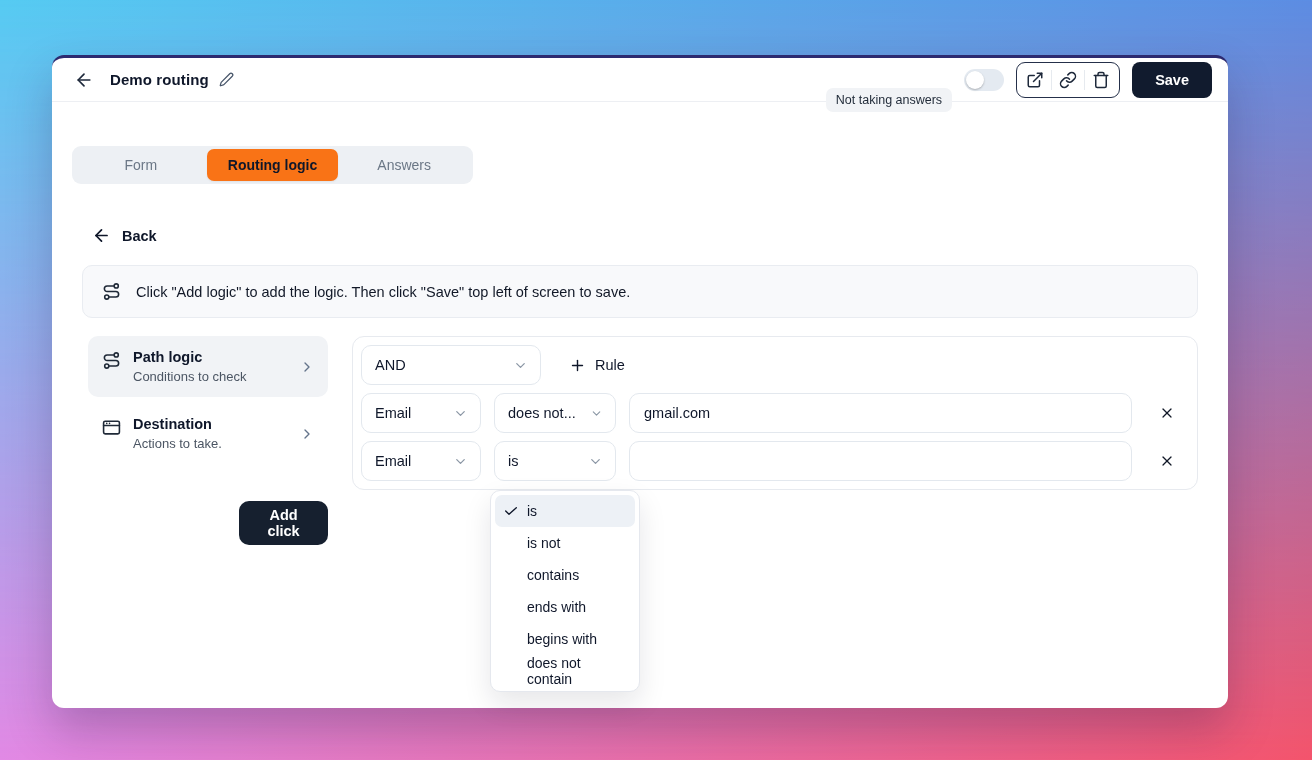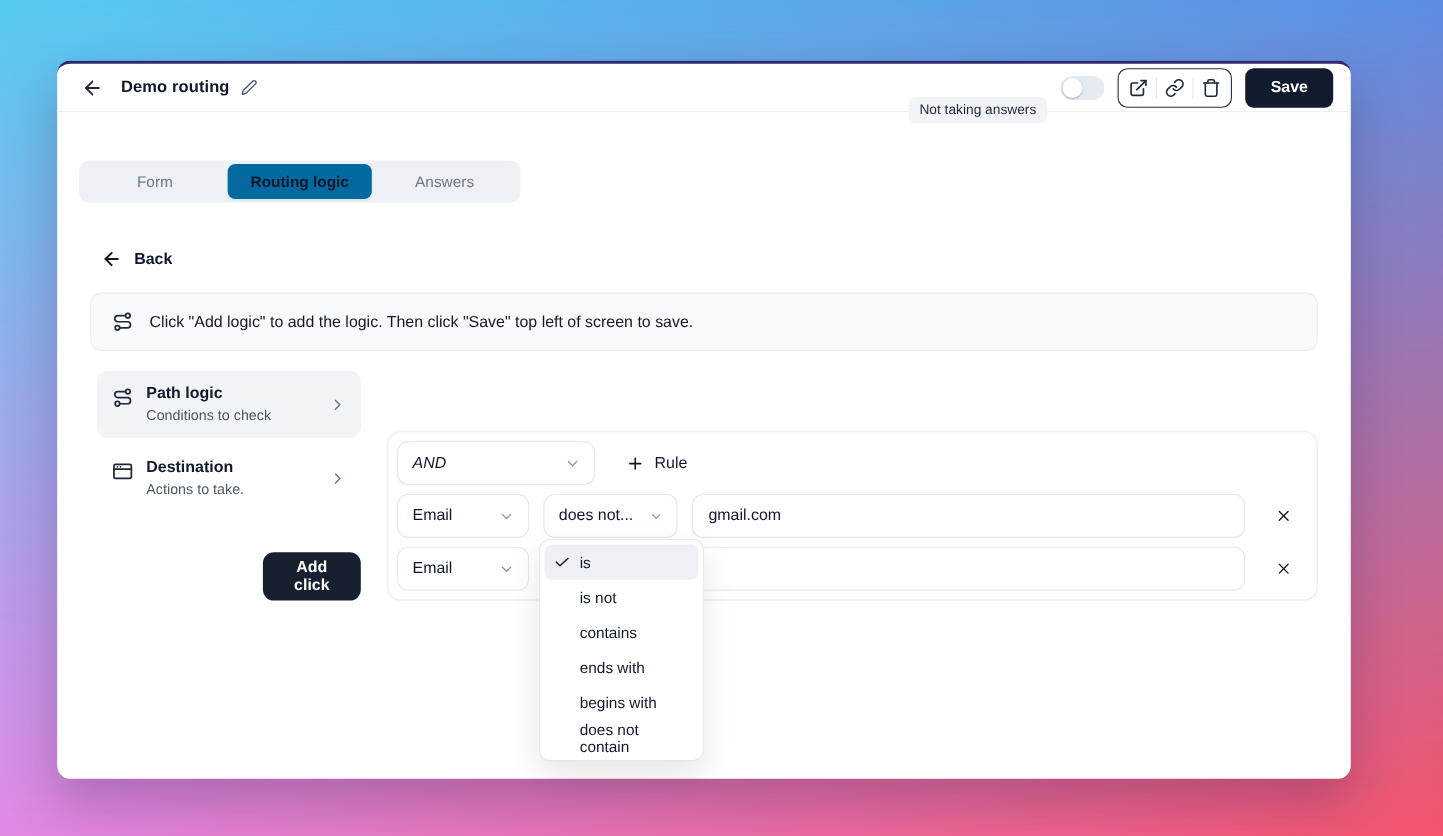--- a/index.html
+++ b/index.html
@@ -25,49 +25,49 @@
   .toggle .knob { position:absolute; left:2px; top:2px; width:18px; height:18px; border-radius:50%; background:#fff; box-shadow:0 1px 2px rgba(0,0,0,.25); }
   .icon-group { display:flex; align-items:center; height:36px; border:1.5px solid #25304a; border-radius:9px; padding:0 2px; }
   .icon-group .cell { width:32px; height:32px; display:flex; align-items:center; justify-content:center; background:none; border:none; cursor:pointer; color:#1e293b; }
   .icon-group .div { width:1px; height:20px; background:#e6eaef; }
   .save-btn { background:#111b2e; color:#fff; border:none; border-radius:8px; height:36px; padding:0 23px;
               font-size:14.5px; font-weight:700; cursor:pointer; font-family:inherit; }
 
   
   .tabs { width:401px; height:38px; background:#edf0f4; border-radius:9px; display:flex; padding:3px; margin:44px 0 0 20px; }
   .tab { flex:1; display:flex; align-items:center; justify-content:center; font-size:14px; color:#6b7786; border-radius:7px; cursor:pointer; }
-  .tab.active { background:#0369a1; color:#0f172a; font-weight:600; box-shadow:0 1px 2px rgba(15,23,42,.06); }
+  .tab.active { background:#f97316; color:#0f172a; font-weight:600; box-shadow:0 1px 2px rgba(15,23,42,.06); }
 
   
   .back { display:inline-flex; align-items:center; gap:11px; margin:42px 0 0 40px; font-size:14.5px; font-weight:700; cursor:pointer; color:#0f172a; }
 
   
   .banner { margin:16px 30px 0 30px; height:53px; background:#f8f9fb; border:1px solid #e9ecf1; border-radius:10px;
             display:flex; align-items:center; gap:15px; padding:0 19px; font-size:14.5px; color:#111827; }
   .banner svg { flex:none; color:#1f2937; }
 
   
-  .main { display:flex; gap:24px; margin:18px 30px 0 36px; align-items:flex-end; }
+  .main { display:flex; gap:24px; margin:18px 30px 0 36px; align-items:flex-start; }
   .leftcol { width:240px; flex:none; }
   .side-item { display:flex; gap:12px; padding:13px 13px 13px 14px; border-radius:10px; cursor:pointer; align-items:flex-start; }
   .side-item.selected { background:#f1f3f6; }
   .side-item + .side-item { margin-top:6px; }
   .side-item .ic { color:#1f2937; margin-top:2px; }
   .side-title { font-size:14.5px; font-weight:700; color:#0f172a; }
   .side-sub { font-size:13px; color:#4b5563; margin-top:4px; }
   .side-chev { margin-left:auto; align-self:center; color:#64748b; }
   .add-logic { margin:37px 0 0 151px; background:#16202f; color:#fff; border:none; border-radius:10px;
                height:44px; padding:0 21px; font-size:14.5px; font-weight:700; cursor:pointer; font-family:inherit; }
 
   .panel { flex:1; border:1px solid #e7eaef; border-radius:12px; padding:8px; }
   .panel-top { display:flex; align-items:center; }
   .select { height:40px; border:1px solid #e3e8ee; border-radius:10px; background:#fff; display:flex; align-items:center;
             justify-content:space-between; padding:0 12px 0 13px; font-size:14.5px; color:#0f172a; cursor:pointer; }
   .select .chev { color:#8b97a5; display:flex; }
-  .sel-and { width:180px;font-style:italic; }
+  .sel-and { width:180px; }
   .sel-field { width:120px; flex:none; }
   .sel-op { width:122px; flex:none; }
   .sel-op .txt { white-space:nowrap; overflow:hidden; text-overflow:ellipsis; }
   .rule-btn { display:flex; align-items:center; gap:9px; margin-left:28px; background:none; border:none;
               font-size:14.5px; color:#0f172a; cursor:pointer; font-family:inherit; }
   .rule-row { display:flex; align-items:center; gap:13px; margin-top:8px; }
   .rule-input { flex:1; height:40px; border:1px solid #e3e8ee; border-radius:10px; padding:0 14px; font-size:14.5px;
                 color:#0f172a; font-family:inherit; outline:none; }
   .x-btn { width:44px; height:40px; flex:none; display:flex; align-items:center; justify-content:center;
            background:none; border:none; cursor:pointer; color:#111827; }

